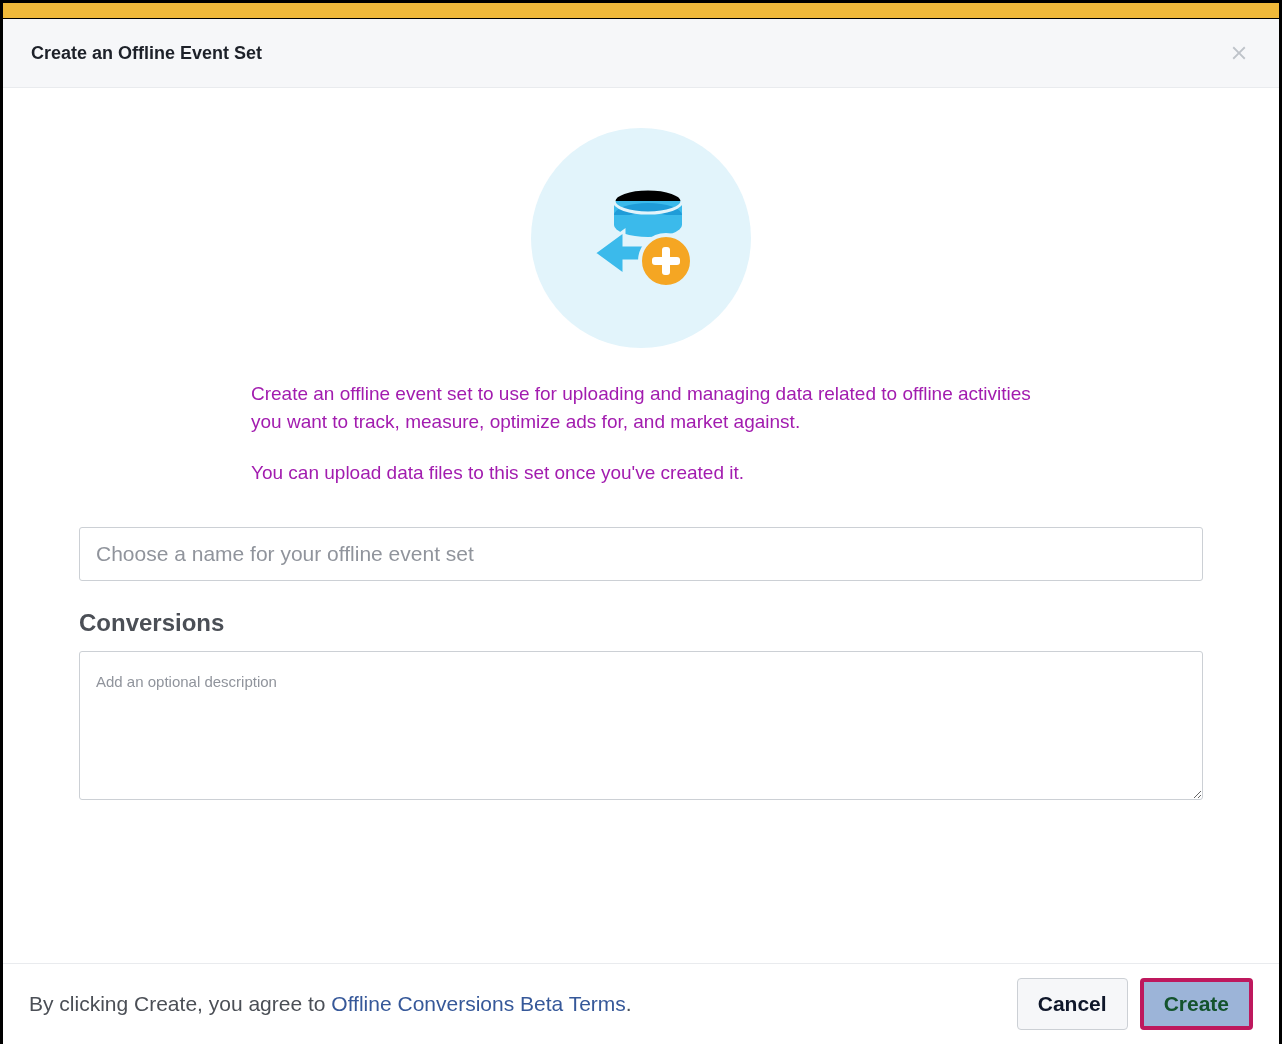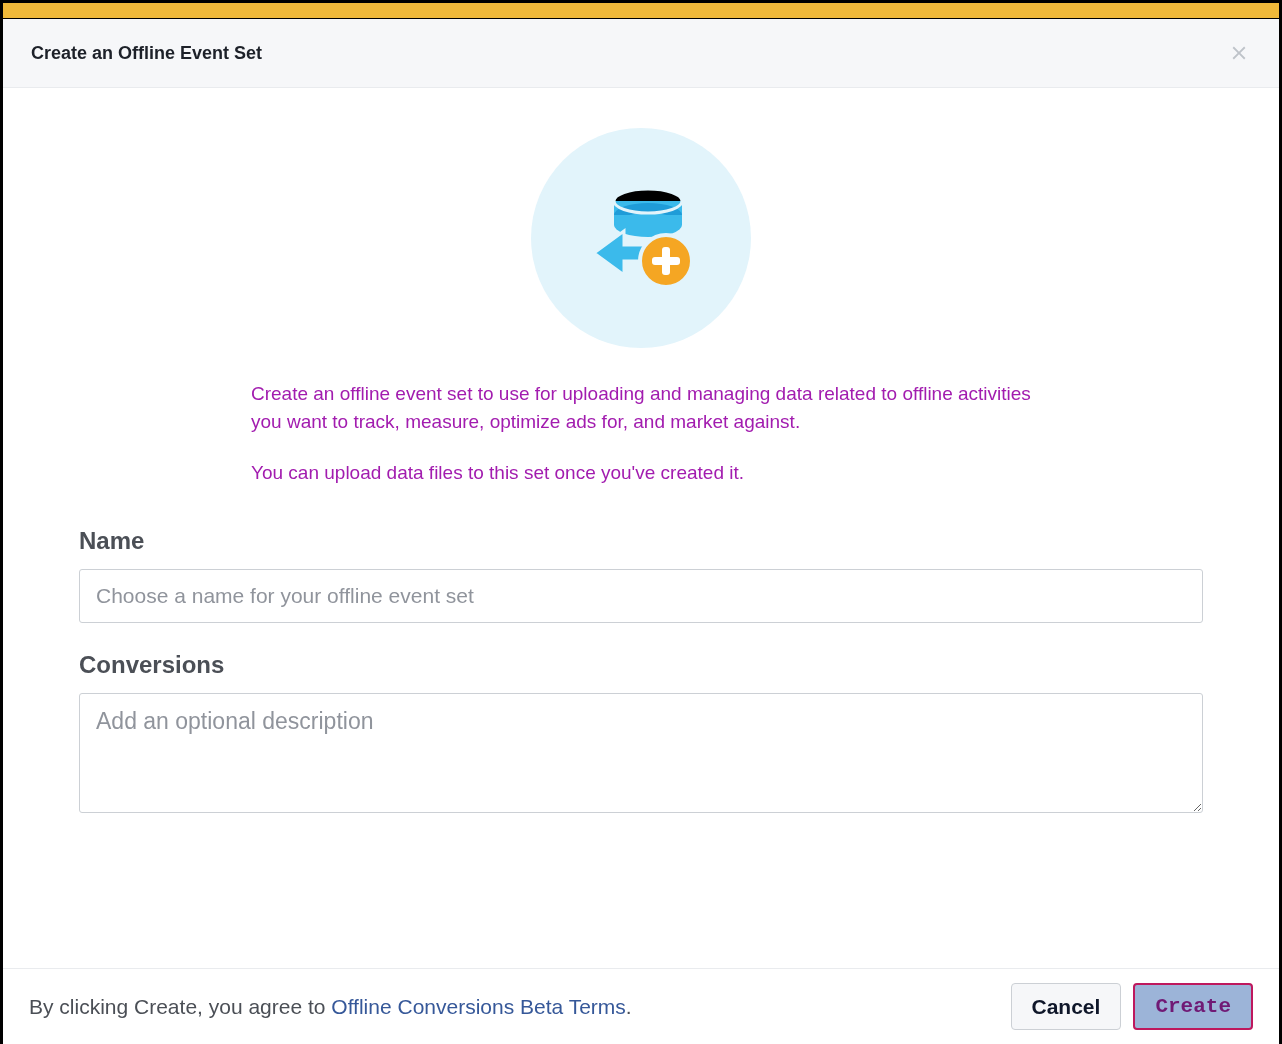--- a/index.html
+++ b/index.html
@@ -97,28 +97,28 @@
       border: 1px solid #ccd0d5;
       border-radius: 3px;
       font-family: inherit;
       margin-bottom: 28px;
     }
     .text-input::placeholder {
       color: #90949c;
     }
     .textarea-input {
       width: 100%;
-      padding: 14px 16px;
-      font-size: 23px;
+      padding: 21px 16px;
+      font-size: 15px;
       color: #1d2129;
       border: 1px solid #ccd0d5;
       border-radius: 3px;
       font-family: inherit;
       resize: vertical;
-      height: 120px;
+      height: 149px;
     }
     .textarea-input::placeholder {
       color: #90949c;
     }
     .footer {
       position: absolute;
       bottom: 0;
       left: 3px;
       right: 3px;
       border-top: 1px solid #e9ebee;
@@ -148,23 +148,22 @@
       cursor: pointer;
       font-family: inherit;
     }
     .btn-cancel {
       background: #f6f7f9;
       color: #0f172a;
       border: 1px solid #ccd0d5;
     }
     .btn-create {
       background: #9cb4d8;
-      color: #701a75;
-      border: 2px solid #be185d;
-      font-family: Liberation Mono, monospace;
+      color: #14532d;
+      border: 4px solid #be185d;
     }
   </style>
 </head>
 <body>
 
 <div class="top-bar"></div>
 
 <div class="header">
   <div class="header-title">Create an Offline Event Set</div>
   <div class="close-icon">
@@ -193,21 +192,20 @@
         <rect x="76" y="84" width="28" height="8" rx="3" fill="#fff"></rect>
       </svg>
     </div>
     <div class="intro-text">
       <p class="intro-para">Create an offline event set to use for uploading and managing data related to offline activities you want to track, measure, optimize ads for, and market against.</p>
       <p class="intro-para">You can upload data files to this set once you've created it.</p>
     </div>
   </div>
 
   <div class="form-section">
-    <label class="field-label">Name</label>
     <input type="text" class="text-input" placeholder="Choose a name for your offline event set" style="">
 
     <label class="field-label">Conversions</label>
     <textarea class="textarea-input" placeholder="Add an optional description" style=""></textarea>
   </div>
 </div>
 
 <div class="footer">
   <div class="terms-text">
     <span>By clicking Create, you agree to </span><span class="terms-link">Offline Conversions Beta Terms</span><span>.</span>

